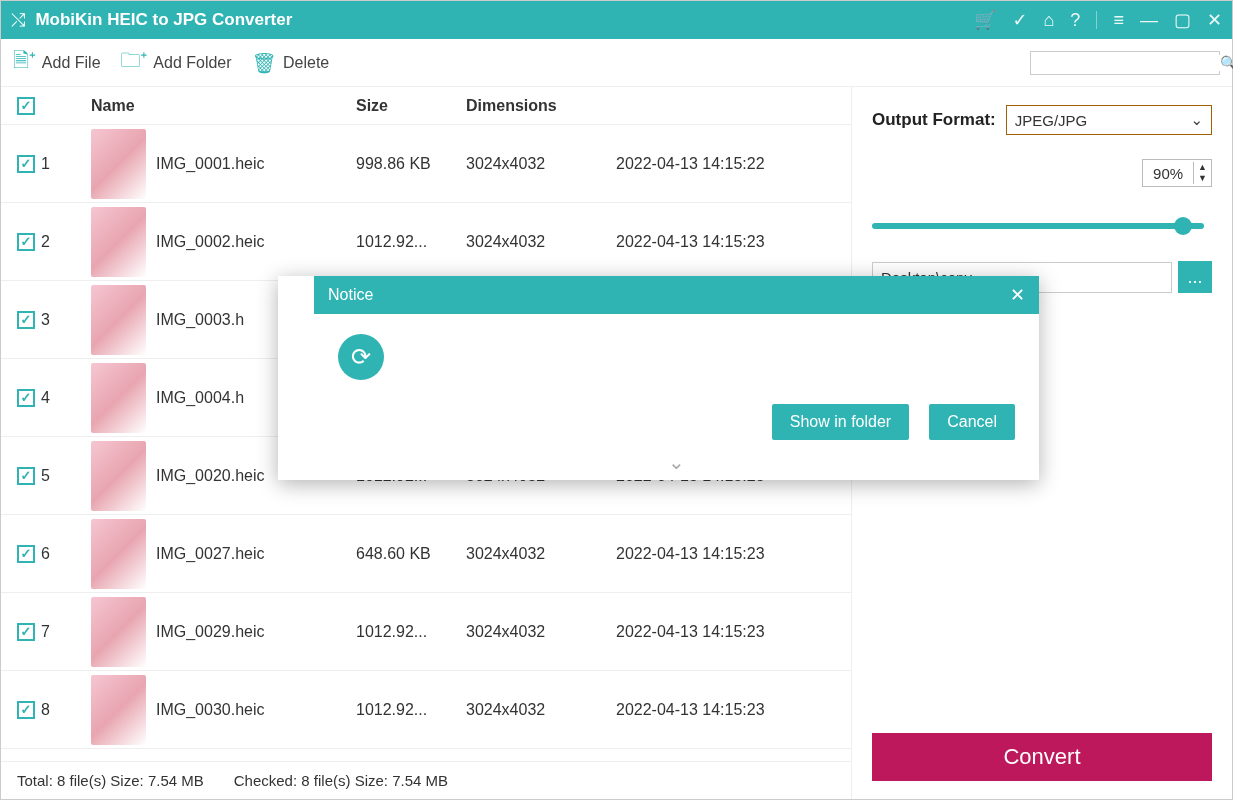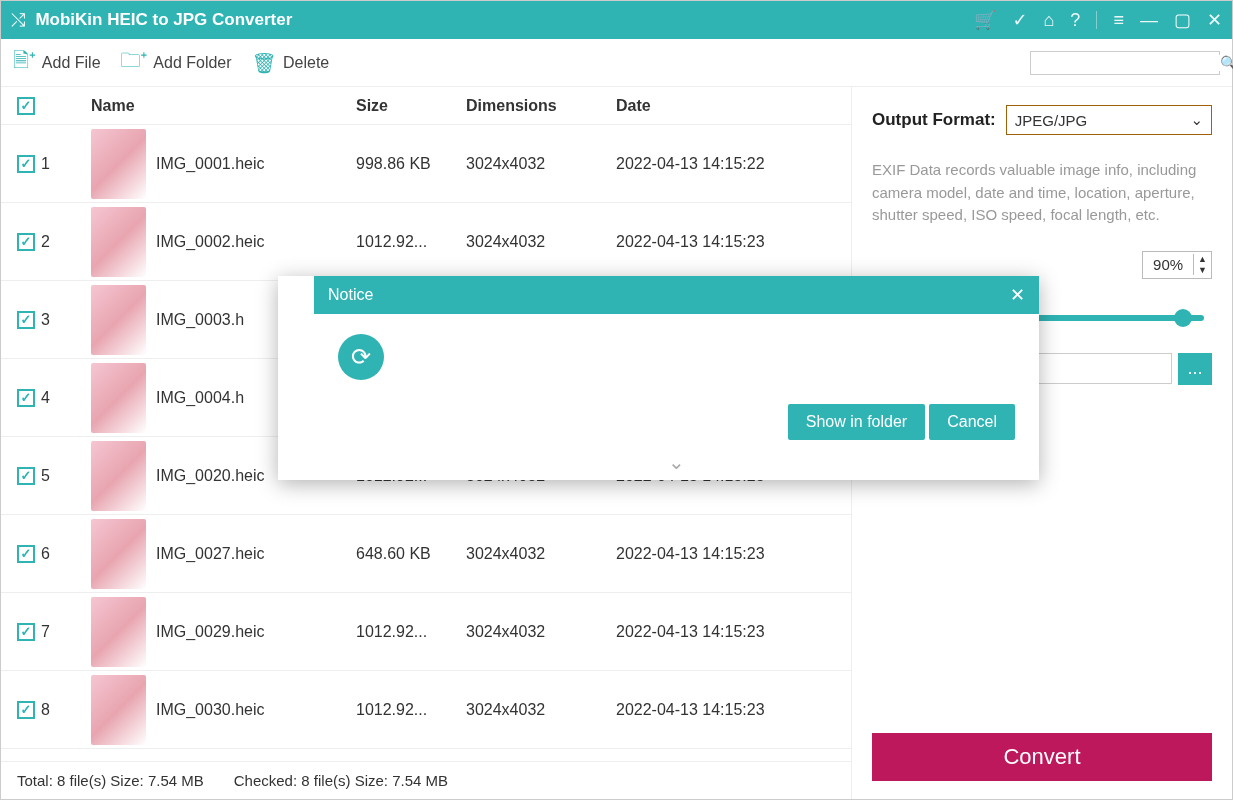--- a/index.html
+++ b/index.html
@@ -56,21 +56,21 @@
 .modal { position: absolute; left: 278px; top: 276px; width: 761px; background: #fff; box-shadow: 0 4px 20px rgba(0,0,0,0.3); padding-left: 36px; }
 .modal-header { background: #2fb3b3; color: #fff; padding: 8px 14px; display: flex; justify-content: space-between; align-items: center; font-size: 16px; }
 .modal-close { font-size: 18px; cursor: pointer; }
 .modal-body { padding: 20px 24px 14px; }
 .progress-row { display: flex; align-items: center; gap: 18px; }
 .spin-icon { width: 46px; height: 46px; background: #2fb3b3; border-radius: 50%; display: flex; align-items: center; justify-content: center; color: #fff; font-size: 24px; }
 .progress-content { flex: 1; }
 .progress-top { display: flex; justify-content: space-between; font-size: 16px; color: #333; margin-bottom: 8px; }
 .progress-bar { height: 10px; background: #eee; border-radius: 2px; overflow: hidden; }
 .progress-fill { height: 100%; background: #2fb3b3; width: 25%; }
-.modal-actions { display: flex; justify-content: flex-end; gap: 4px; margin-top: 24px; }
+.modal-actions { display: flex; justify-content: flex-end; gap: 20px; margin-top: 24px; }
 .modal-chevron { text-align: center; color: #aaa; font-size: 20px; padding-bottom: 6px; cursor: pointer; margin-top: -4px; }
 </style>
 </head>
 <body>
 
 <div class="window">
   <div class="titlebar">
     <span class="logo">⤭</span>
     <span class="title">MobiKin HEIC to JPG Converter</span>
     <div class="tb-icons">
@@ -109,21 +109,20 @@
   <div class="main">
     <div class="left">
       <div class="header-row">
         <div class="col-chk">
             <span class="chkbox">✓</span>
           </div>
         <div class="col-idx"></div>
         <div class="col-thumb col-name" style="width:265px">Name</div>
         <div class="col-size">Size</div>
         <div class="col-dim">Dimensions</div>
-        <div class="col-date">Date</div>
       </div>
       <div class="file-list" id="file-list">
           <div class="file-row">
             <div class="col-chk">
               <span class="chkbox">✓</span>
             </div>
             <div class="col-idx">1</div>
             <div class="col-thumb">
               <div class="thumb"></div>
             </div>
@@ -231,21 +230,20 @@
     </div>
 
     <div class="right">
       <div class="field-row">
         <span class="field-label">Output Format:</span>
         <div class="select-box">
           <span>JPEG/JPG</span>
           <span>⌄</span>
         </div>
       </div>
-      <div class="exif-desc">EXIF Data records valuable image info, including camera model, date and time, location, aperture, shutter speed, ISO speed, focal length, etc.</div>
       <div class="quality-row">
         <div class="stepper">
           <span>90%</span>
           <div class="arrows">
             <div>▲</div>
             <div>▼</div>
           </div>
         </div>
       </div>
       <div class="slider-track">

